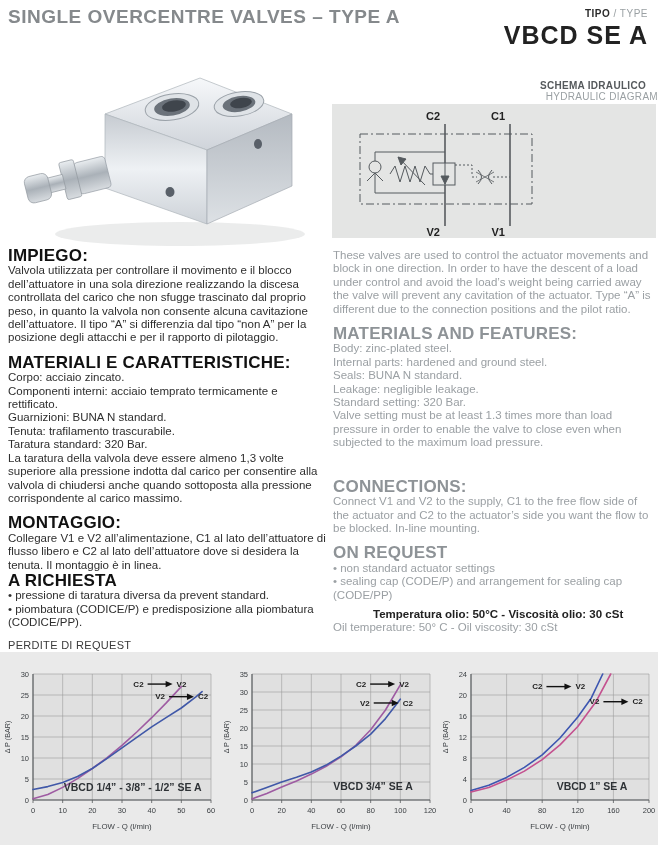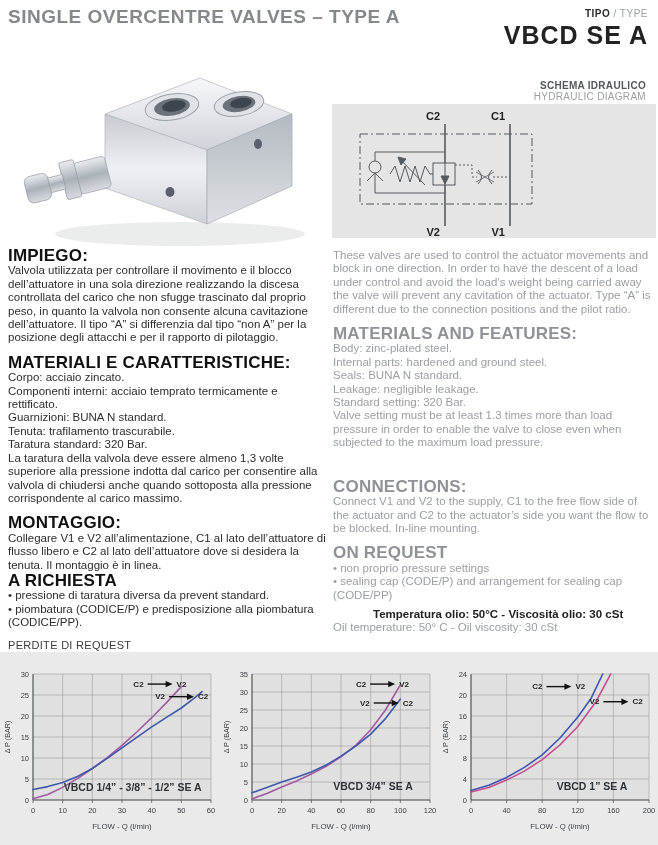--- a/index.html
+++ b/index.html
@@ -14,21 +14,21 @@
   .tipo-line .en { color:#9aa0a3; font-weight:400; }
   .type-value { position:absolute; right:10px; top:21px; font-size:25px; font-weight:700;
                 color:#222; letter-spacing:1px; }
 
   
   .photo { position:absolute; left:20px; top:52px; width:300px; height:200px; }
 
   
   .schema-it { position:absolute; right:12px; top:80px; font-size:10px; font-weight:700;
                color:#55595c; letter-spacing:0.3px; text-align:right; }
-  .schema-en { position:absolute; right:12px; top:91px; font-size:10px; color:#9aa0a3;
+  .schema-en { position:absolute; right:0; top:91px; font-size:10px; color:#9aa0a3;
                letter-spacing:0.3px; text-align:right;padding-left:44px; }
   .diagram-box { position:absolute; left:332px; top:104px; width:324px; height:134px;
                  background:#e4e5e4; }
 
   
   .col { position:absolute; top:249px; font-size:11.5px; line-height:13.4px; }
   .col-left  { left:8px;  width:320px; color:#2e2e2e; }
   .col-right { left:333px; width:322px; color:#9ba0a4; }
   .sec { margin-bottom:11px; }
   .sec h3 { font-size:17px; font-weight:700; margin-bottom:2px; letter-spacing:0.2px; }
@@ -175,21 +175,21 @@
 Leakage: negligible leakage.
 Standard setting: 320 Bar.
 Valve setting must be at least 1.3 times more than load pressure in order to enable the valve to close even when subjected to the maximum load pressure.</div>
     </div>
     <div class="sec">
       <h3>CONNECTIONS:</h3>
       <div class="body-text">Connect V1 and V2 to the supply, C1 to the free flow side of the actuator and C2 to the actuator’s side you want the flow to be blocked. In-line mounting.</div>
     </div>
     <div class="sec tight">
       <h3>ON REQUEST</h3>
-      <div class="body-text">• non proprio pressure settings</div>
+      <div class="body-text">• non standard actuator settings</div>
       <div class="body-text">• sealing cap (CODE/P) and arrangement for sealing cap (CODE/PP)</div>
     </div>
     <div class="temp-it">Temperatura olio: 50°C - Viscosità olio: 30 cSt</div>
     <div class="temp-en">Oil temperature: 50° C - Oil viscosity: 30 cSt</div>
   </div>
 
   <div class="chart-strip">
     <svg class="chart-panel" viewBox="0 0 218 191">
         <rect x="32" y="20" width="178" height="126" fill="#e0e0e0"></rect>
         <line x1="32" y1="20" x2="32" y2="146" stroke="#9c9c9c" stroke-width="0.6"></line>

